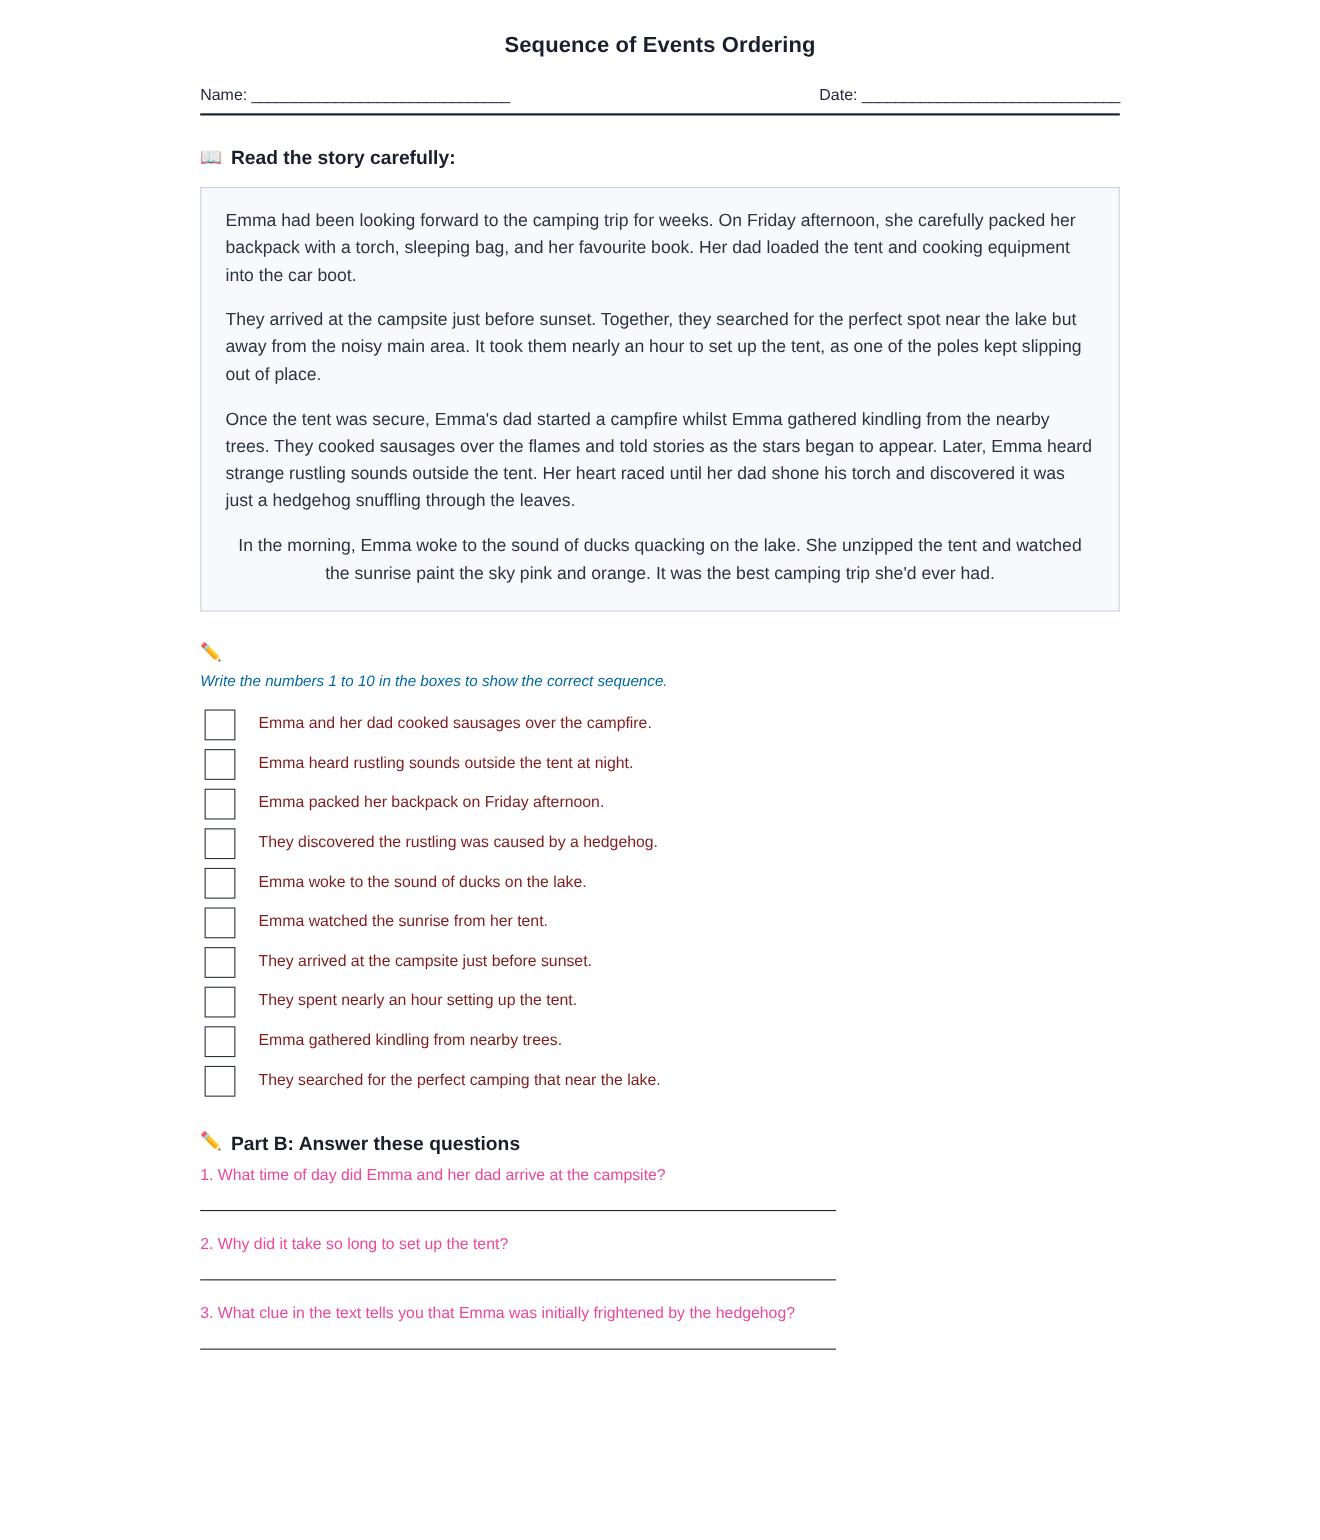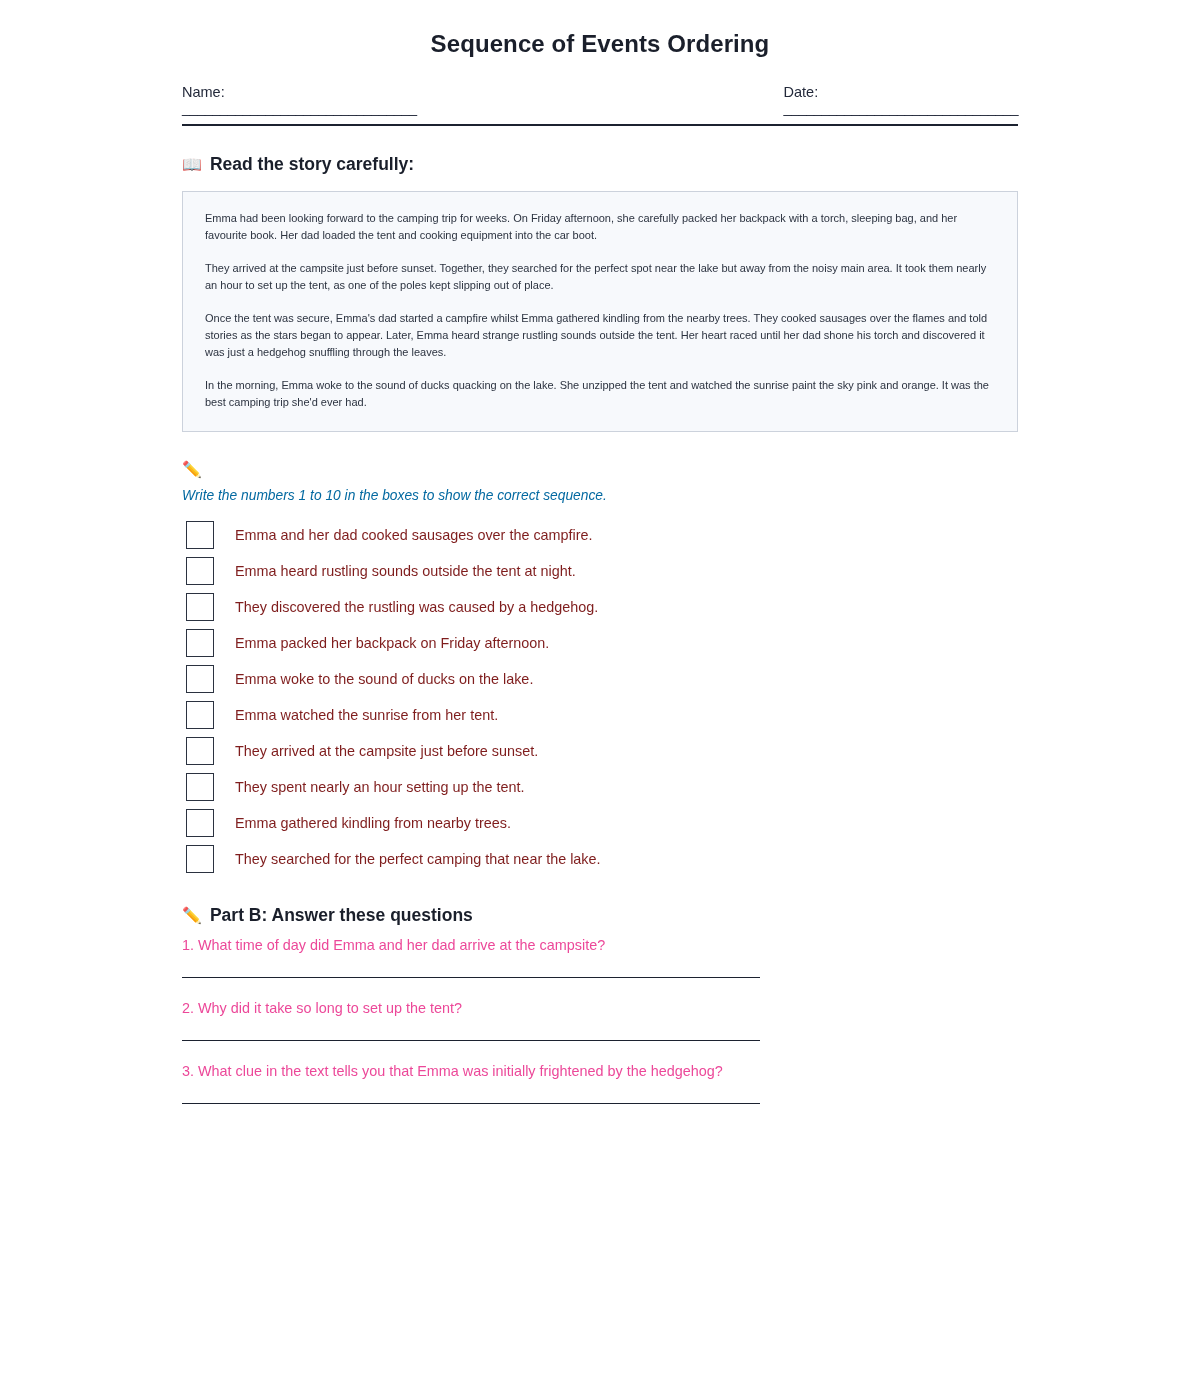--- a/index.html
+++ b/index.html
@@ -21,39 +21,38 @@
     padding: 0;
     position: relative;
   }
   .content {
     width: 836px;
     margin: 0 auto;
     padding-top: 30px;
   }
   .worksheet-title {
     text-align: center;
-    font-size: 24px;
+    font-size: 20px;
     font-weight: bold;
     color: #1a1f2b;
     margin: 0 0 26px 0;
     letter-spacing: 0.1px;
   }
   .namedate-row {
     display: flex;
     justify-content: space-between;
     align-items: baseline;
     font-size: 14.5px;
     color: #23293a;
     margin-bottom: 8px;
   }
   .namedate-field {
     display: flex;
     align-items: baseline;
     white-space: nowrap;
-    flex-direction: column;
   }
   .namedate-label {
     margin-right: 4px;
   }
   .namedate-rule {
     letter-spacing: -0.5px;
     font-size: 14.5px;
   }
   .header-rule {
     border: 0;
@@ -74,27 +73,28 @@
     line-height: 1;
   }
   .story-box {
     border: 1px solid #ccd2dc;
     background: #f7f9fc;
     padding: 18px 22px 20px 22px;
     margin-bottom: 30px;
   }
   .story-box p {
     margin: 0 0 16px 0;
-    font-size: 11px;
+    font-size: 16px;
     line-height: 1.55;
     color: #2c3340;
     text-align: left;
   }
   .story-box p:last-child {
     margin-bottom: 0;
+    text-align: center;
   }
   .part-heading {
     font-size: 17.5px;
     font-weight: bold;
     color: #1a1f2b;
     margin: 0 0 10px 0;
     display: flex;
     align-items: center;
   }
   .part-heading .emoji {
@@ -200,25 +200,25 @@
       <li class="event-row">
         <span class="event-box"></span>
         <span class="event-text">Emma and her dad cooked sausages over the campfire.</span>
       </li>
       <li class="event-row">
         <span class="event-box"></span>
         <span class="event-text">Emma heard rustling sounds outside the tent at night.</span>
       </li>
       <li class="event-row">
         <span class="event-box"></span>
+        <span class="event-text">Emma packed her backpack on Friday afternoon.</span>
+      </li>
+      <li class="event-row">
+        <span class="event-box"></span>
         <span class="event-text">They discovered the rustling was caused by a hedgehog.</span>
-      </li>
-      <li class="event-row">
-        <span class="event-box"></span>
-        <span class="event-text">Emma packed her backpack on Friday afternoon.</span>
       </li>
       <li class="event-row">
         <span class="event-box"></span>
         <span class="event-text">Emma woke to the sound of ducks on the lake.</span>
       </li>
       <li class="event-row">
         <span class="event-box"></span>
         <span class="event-text">Emma watched the sunrise from her tent.</span>
       </li>
       <li class="event-row">

